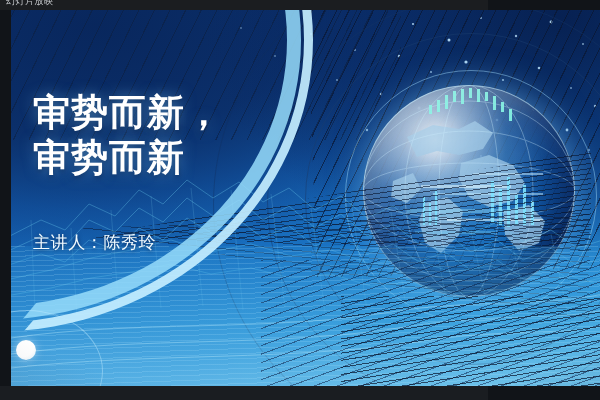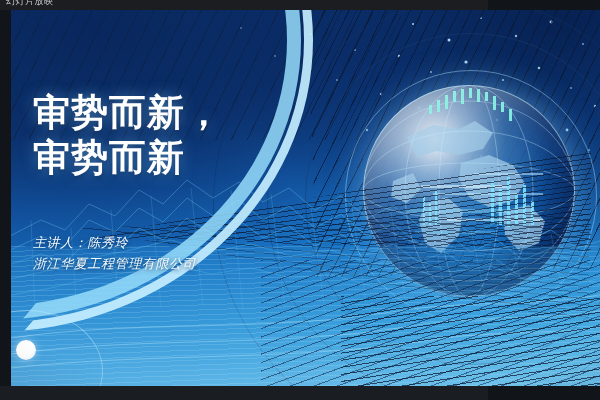--- a/index.html
+++ b/index.html
@@ -95,23 +95,23 @@
       repeating-linear-gradient(178deg, rgba(190,235,255,.17) 0px, rgba(190,235,255,.17) 1px, rgba(0,0,0,0) 1px, rgba(0,0,0,0) 5px),
       linear-gradient(180deg, rgba(40,140,210,.25) 0%, rgba(80,180,230,.42) 55%, rgba(130,205,240,.5) 100%);}
 
   
   #title-block{position:absolute;left:22px;top:80px;z-index:20;}
   .title-line{font-family:"DejaVu Sans","Liberation Sans",sans-serif;font-weight:700;
     font-size:37px;line-height:45px;color:#ffffff;letter-spacing:1px;white-space:nowrap;
     text-shadow:0 0 14px rgba(120,200,255,.55),0 2px 5px rgba(3,20,55,.65);}
 
   #meta-block{position:absolute;left:22px;top:222px;z-index:20;}
-  .meta-line{font-family:"DejaVu Sans","Liberation Sans",sans-serif;font-size:13px;
+  .meta-line{font-family:"DejaVu Sans","Liberation Sans",sans-serif;font-size:17px;
     line-height:21px;color:#f2fbff;letter-spacing:.6px;white-space:nowrap;
-    text-shadow:0 1px 4px rgba(4,24,62,.75);font-style:italic;}
+    text-shadow:0 1px 4px rgba(4,24,62,.75);}
 
   
   #vignette{background:radial-gradient(ellipse 120% 110% at 50% 45%, rgba(0,0,0,0) 55%, rgba(2,14,40,.3) 100%);}
 </style>
 </head>
 <body>
 
 <div id="stage">
 
   <div class="chrome-bar" id="top-bar">
@@ -279,20 +279,19 @@
 
     <div class="lay" id="vignette"></div>
 
     <div id="title-block">
       <div class="title-line">审势而新，</div>
       <div class="title-line">审势而新</div>
     </div>
 
     <div id="meta-block">
       <div class="meta-line">主讲人：陈秀玲</div>
-      <div class="meta-line">浙江华夏工程管理有限公司</div>
     </div>
 
   </div>
 
   <div class="chrome-bar" id="bottom-bar"></div>
 
 </div>
 
 </body></html>

